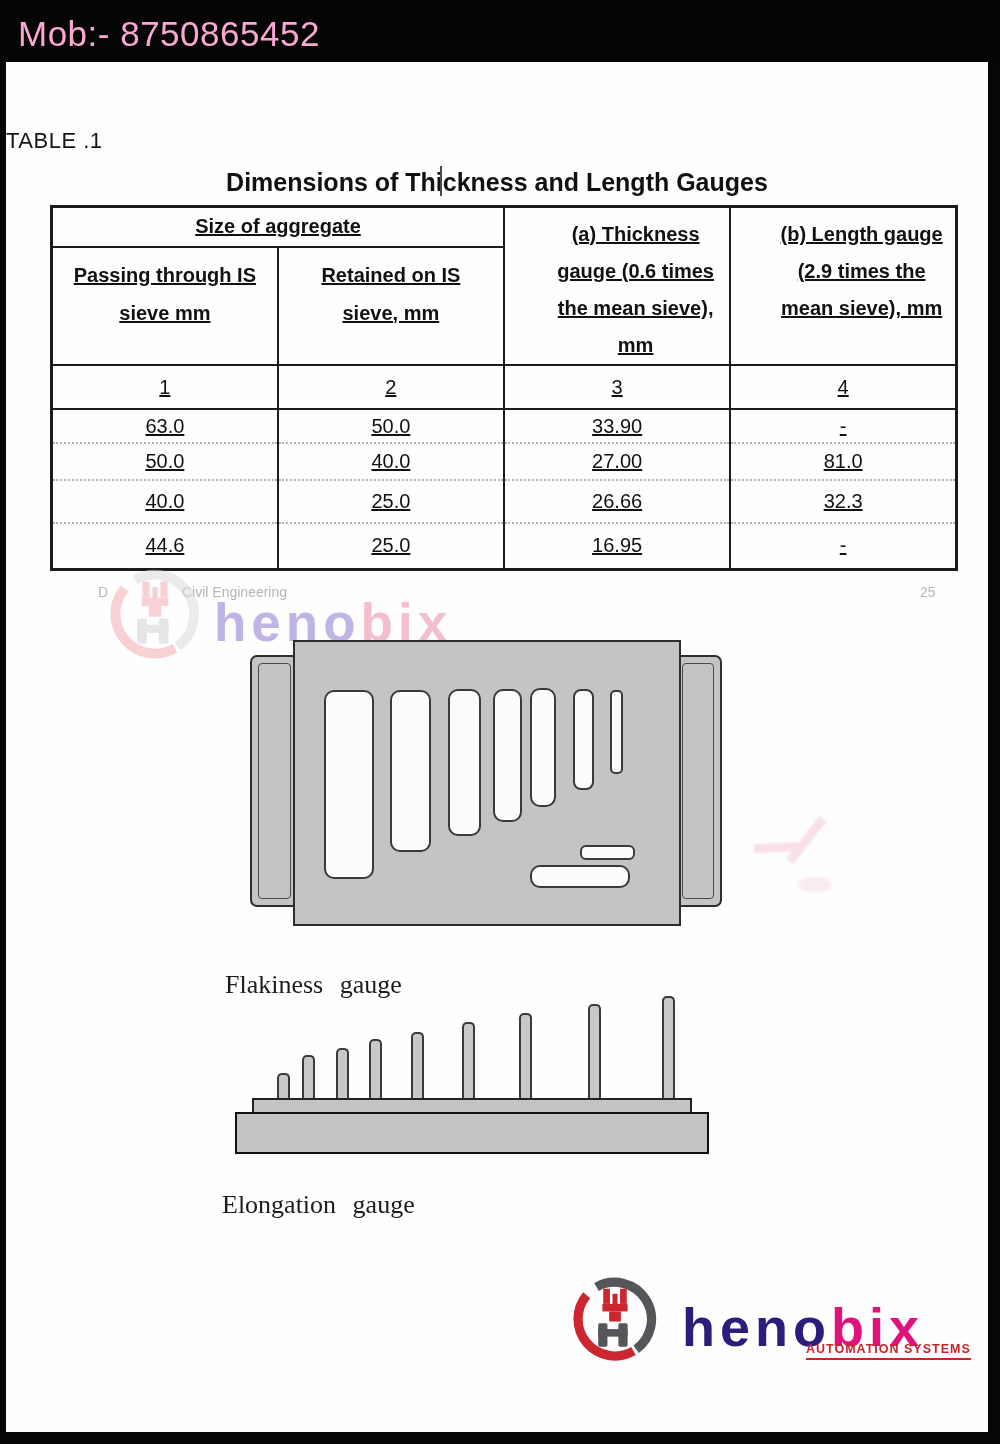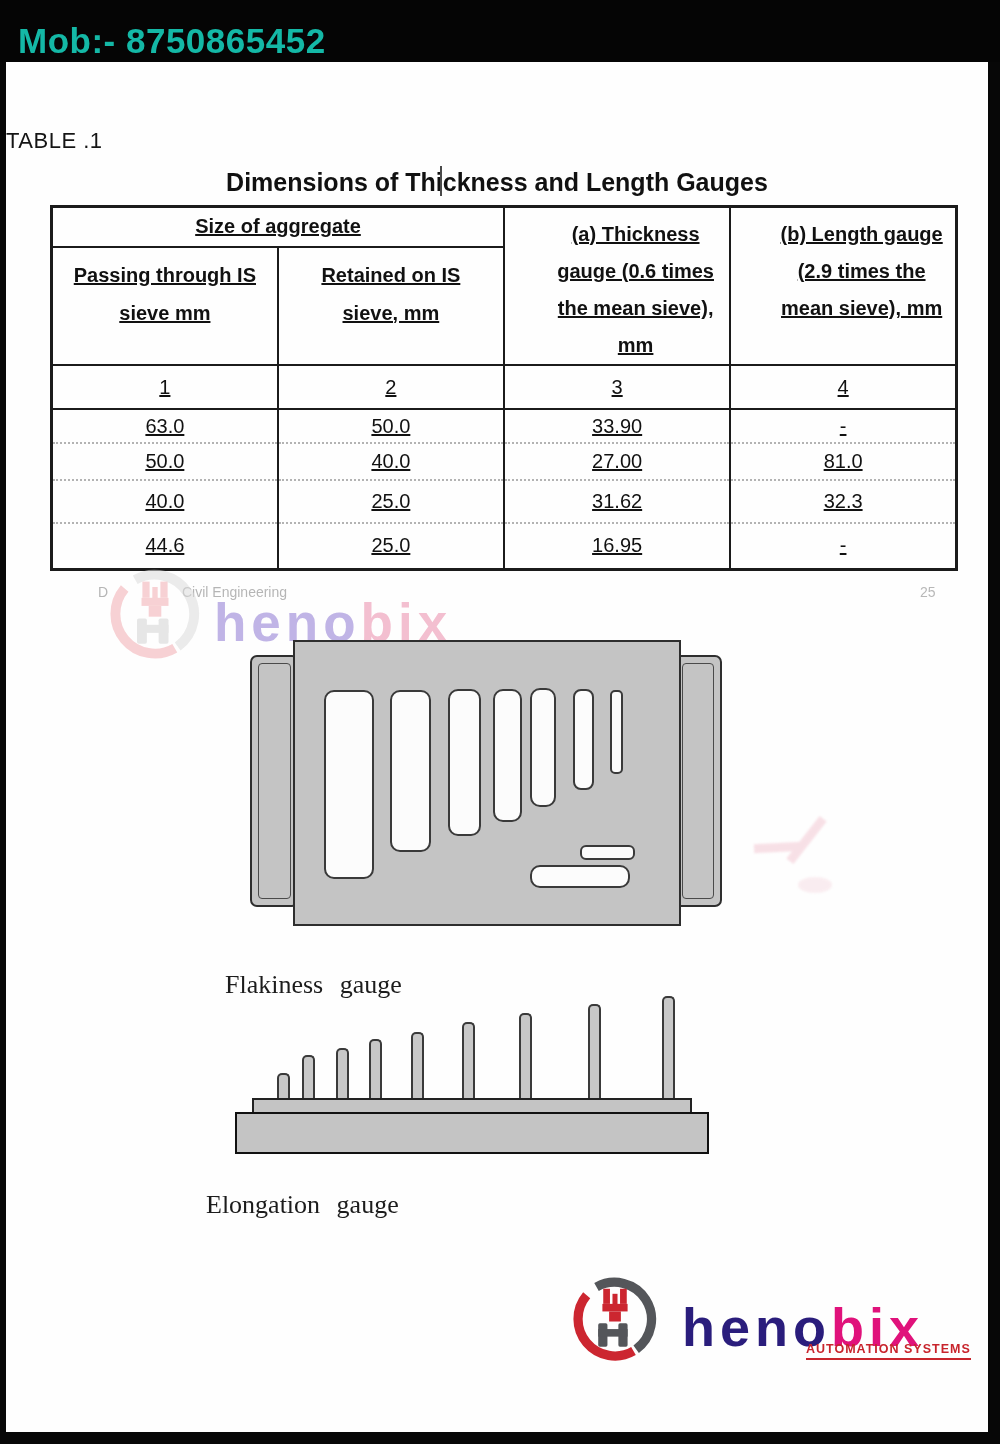--- a/index.html
+++ b/index.html
@@ -1,22 +1,22 @@
 <!DOCTYPE html>
 <html><head>
 <meta charset="utf-8">
 <style>
   html,body{margin:0;padding:0;}
   body{width:1000px;height:1444px;position:relative;background:#070707;
        font-family:"Liberation Sans",sans-serif;overflow:hidden;}
 
   
   .top-bar{position:absolute;left:0;top:0;width:1000px;height:62px;background:#050505;}
-  .top-bar .mob{position:absolute;left:18px;top:21px;color:#14b8a6;font-size:35px;
-       font-weight:700;letter-spacing:.5px;}
+  .top-bar .mob{position:absolute;left:18px;top:14px;color:#f9a8d4;font-size:35px;
+       font-weight:400;letter-spacing:.5px;}
 
   
   .page{position:absolute;left:6px;top:62px;width:982px;height:1370px;background:#fefefe;}
 
   
   .tbl-title{position:absolute;left:0;top:66px;width:100%;text-align:left;
        font-size:22px;font-weight:400;color:#151515;letter-spacing:.5px;}
   .tbl-subtitle{position:absolute;left:0;top:106px;width:100%;text-align:center;
        font-size:25px;font-weight:700;color:#111;}
   .caret{position:absolute;left:434px;top:104px;width:2px;height:30px;background:#4a4a4a;}
@@ -144,21 +144,21 @@
     </tr>
     <tr class="r-data d2">
       <td>50.0</td>
       <td>40.0</td>
       <td>27.00</td>
       <td>81.0</td>
     </tr>
     <tr class="r-data d3">
       <td>40.0</td>
       <td>25.0</td>
-      <td>31.62</td>
+      <td>26.66</td>
       <td>32.3</td>
     </tr>
     <tr class="r-data d4">
       <td>44.6</td>
       <td>25.0</td>
       <td>16.95</td>
       <td>-</td>
     </tr>
   </tbody>
     </table>
@@ -218,21 +218,21 @@
     <div class="pin" style="left:330px;top:986px;height:52px;"></div>
     <div class="pin" style="left:363px;top:977px;height:61px;"></div>
     <div class="pin" style="left:405px;top:970px;height:68px;"></div>
     <div class="pin" style="left:456px;top:960px;height:78px;"></div>
     <div class="pin" style="left:513px;top:951px;height:87px;"></div>
     <div class="pin" style="left:582px;top:942px;height:96px;"></div>
     <div class="pin" style="left:656px;top:934px;height:104px;"></div>
     <div class="eg-bar-top"></div>
     <div class="eg-bar-bottom"></div>
   </div>
-  <div class="serif-label" style="left:200px;top:1128px;">Elongation gauge</div>
+  <div class="serif-label" style="left:216px;top:1128px;">Elongation gauge</div>
 
   <svg class="ft-emblem" viewBox="0 0 100 100">
     <path d="M28 11.9 A44 44 0 0 1 75.2 86" fill="none" stroke="#54565a" stroke-width="11"></path>
     <path d="M16.3 21.7 A44 44 0 0 0 72 88.1" fill="none" stroke="#cc2630" stroke-width="11"></path>
     <g fill="#cc2630">
       <rect x="36" y="14" width="8" height="18"></rect>
         <rect x="56" y="14" width="8" height="18"></rect>
       <rect x="47" y="20" width="6" height="14"></rect>
         <rect x="35" y="32" width="30" height="9"></rect>
       <rect x="43" y="41" width="14" height="12"></rect>

